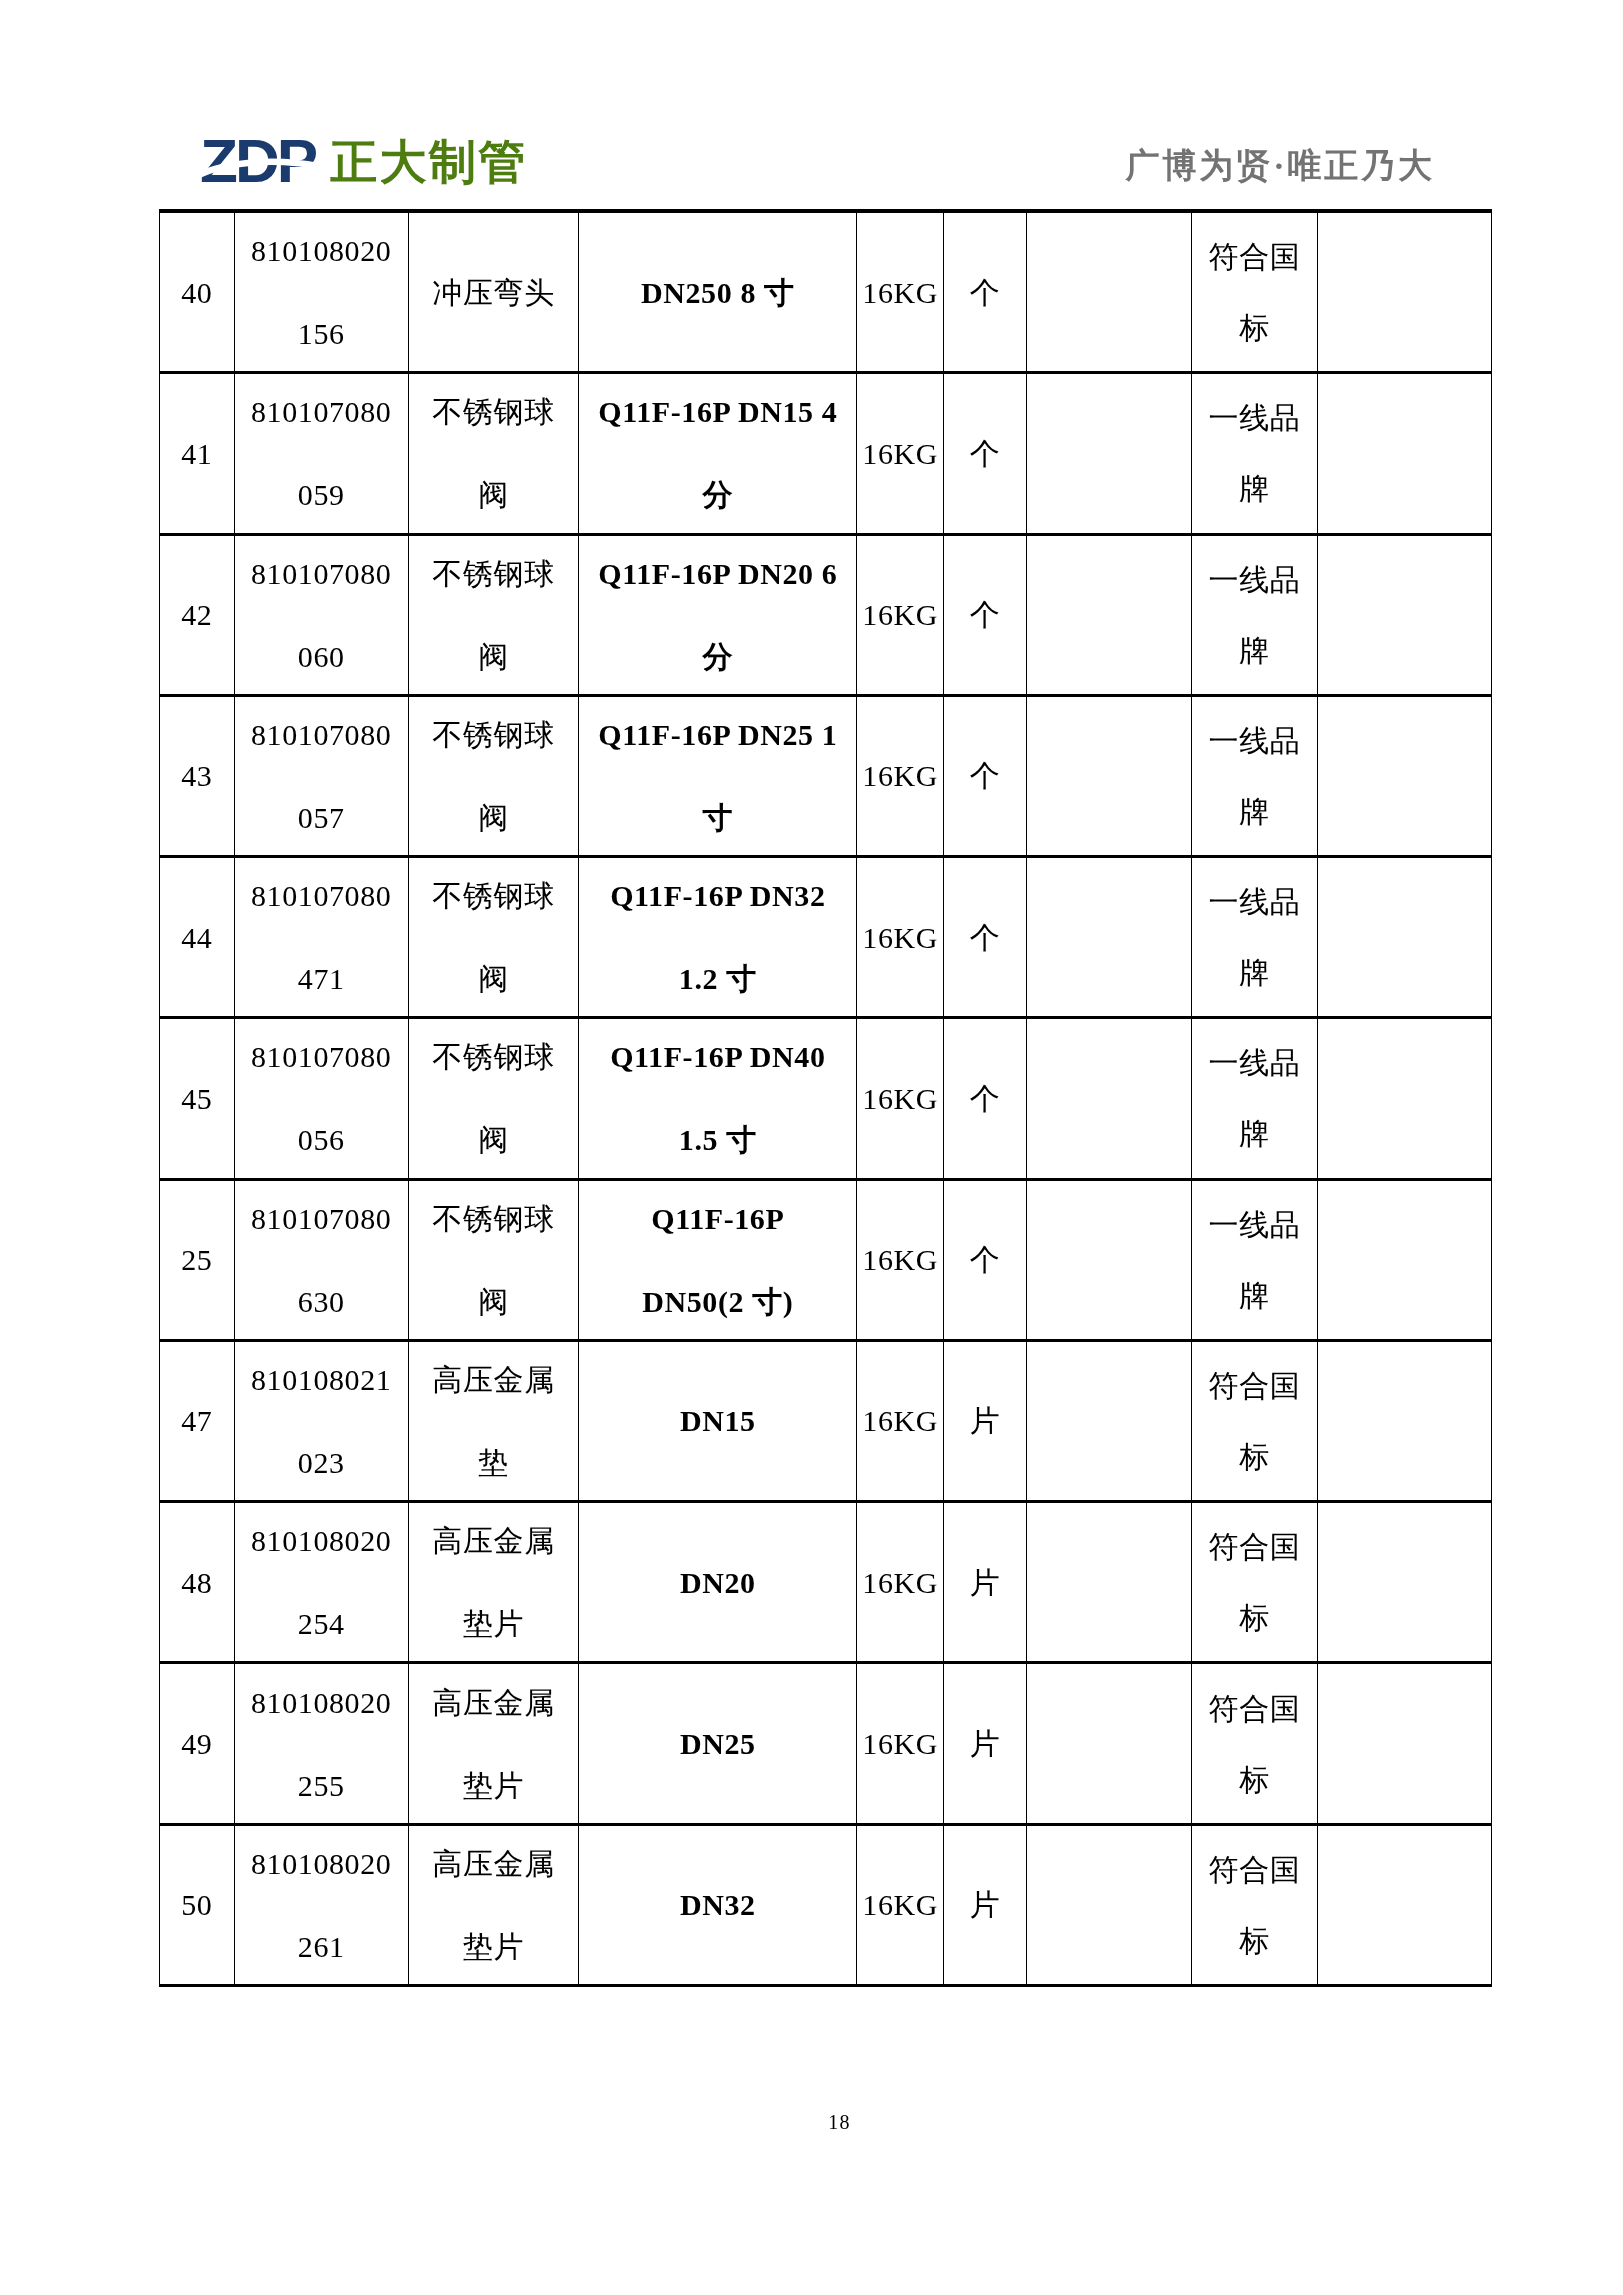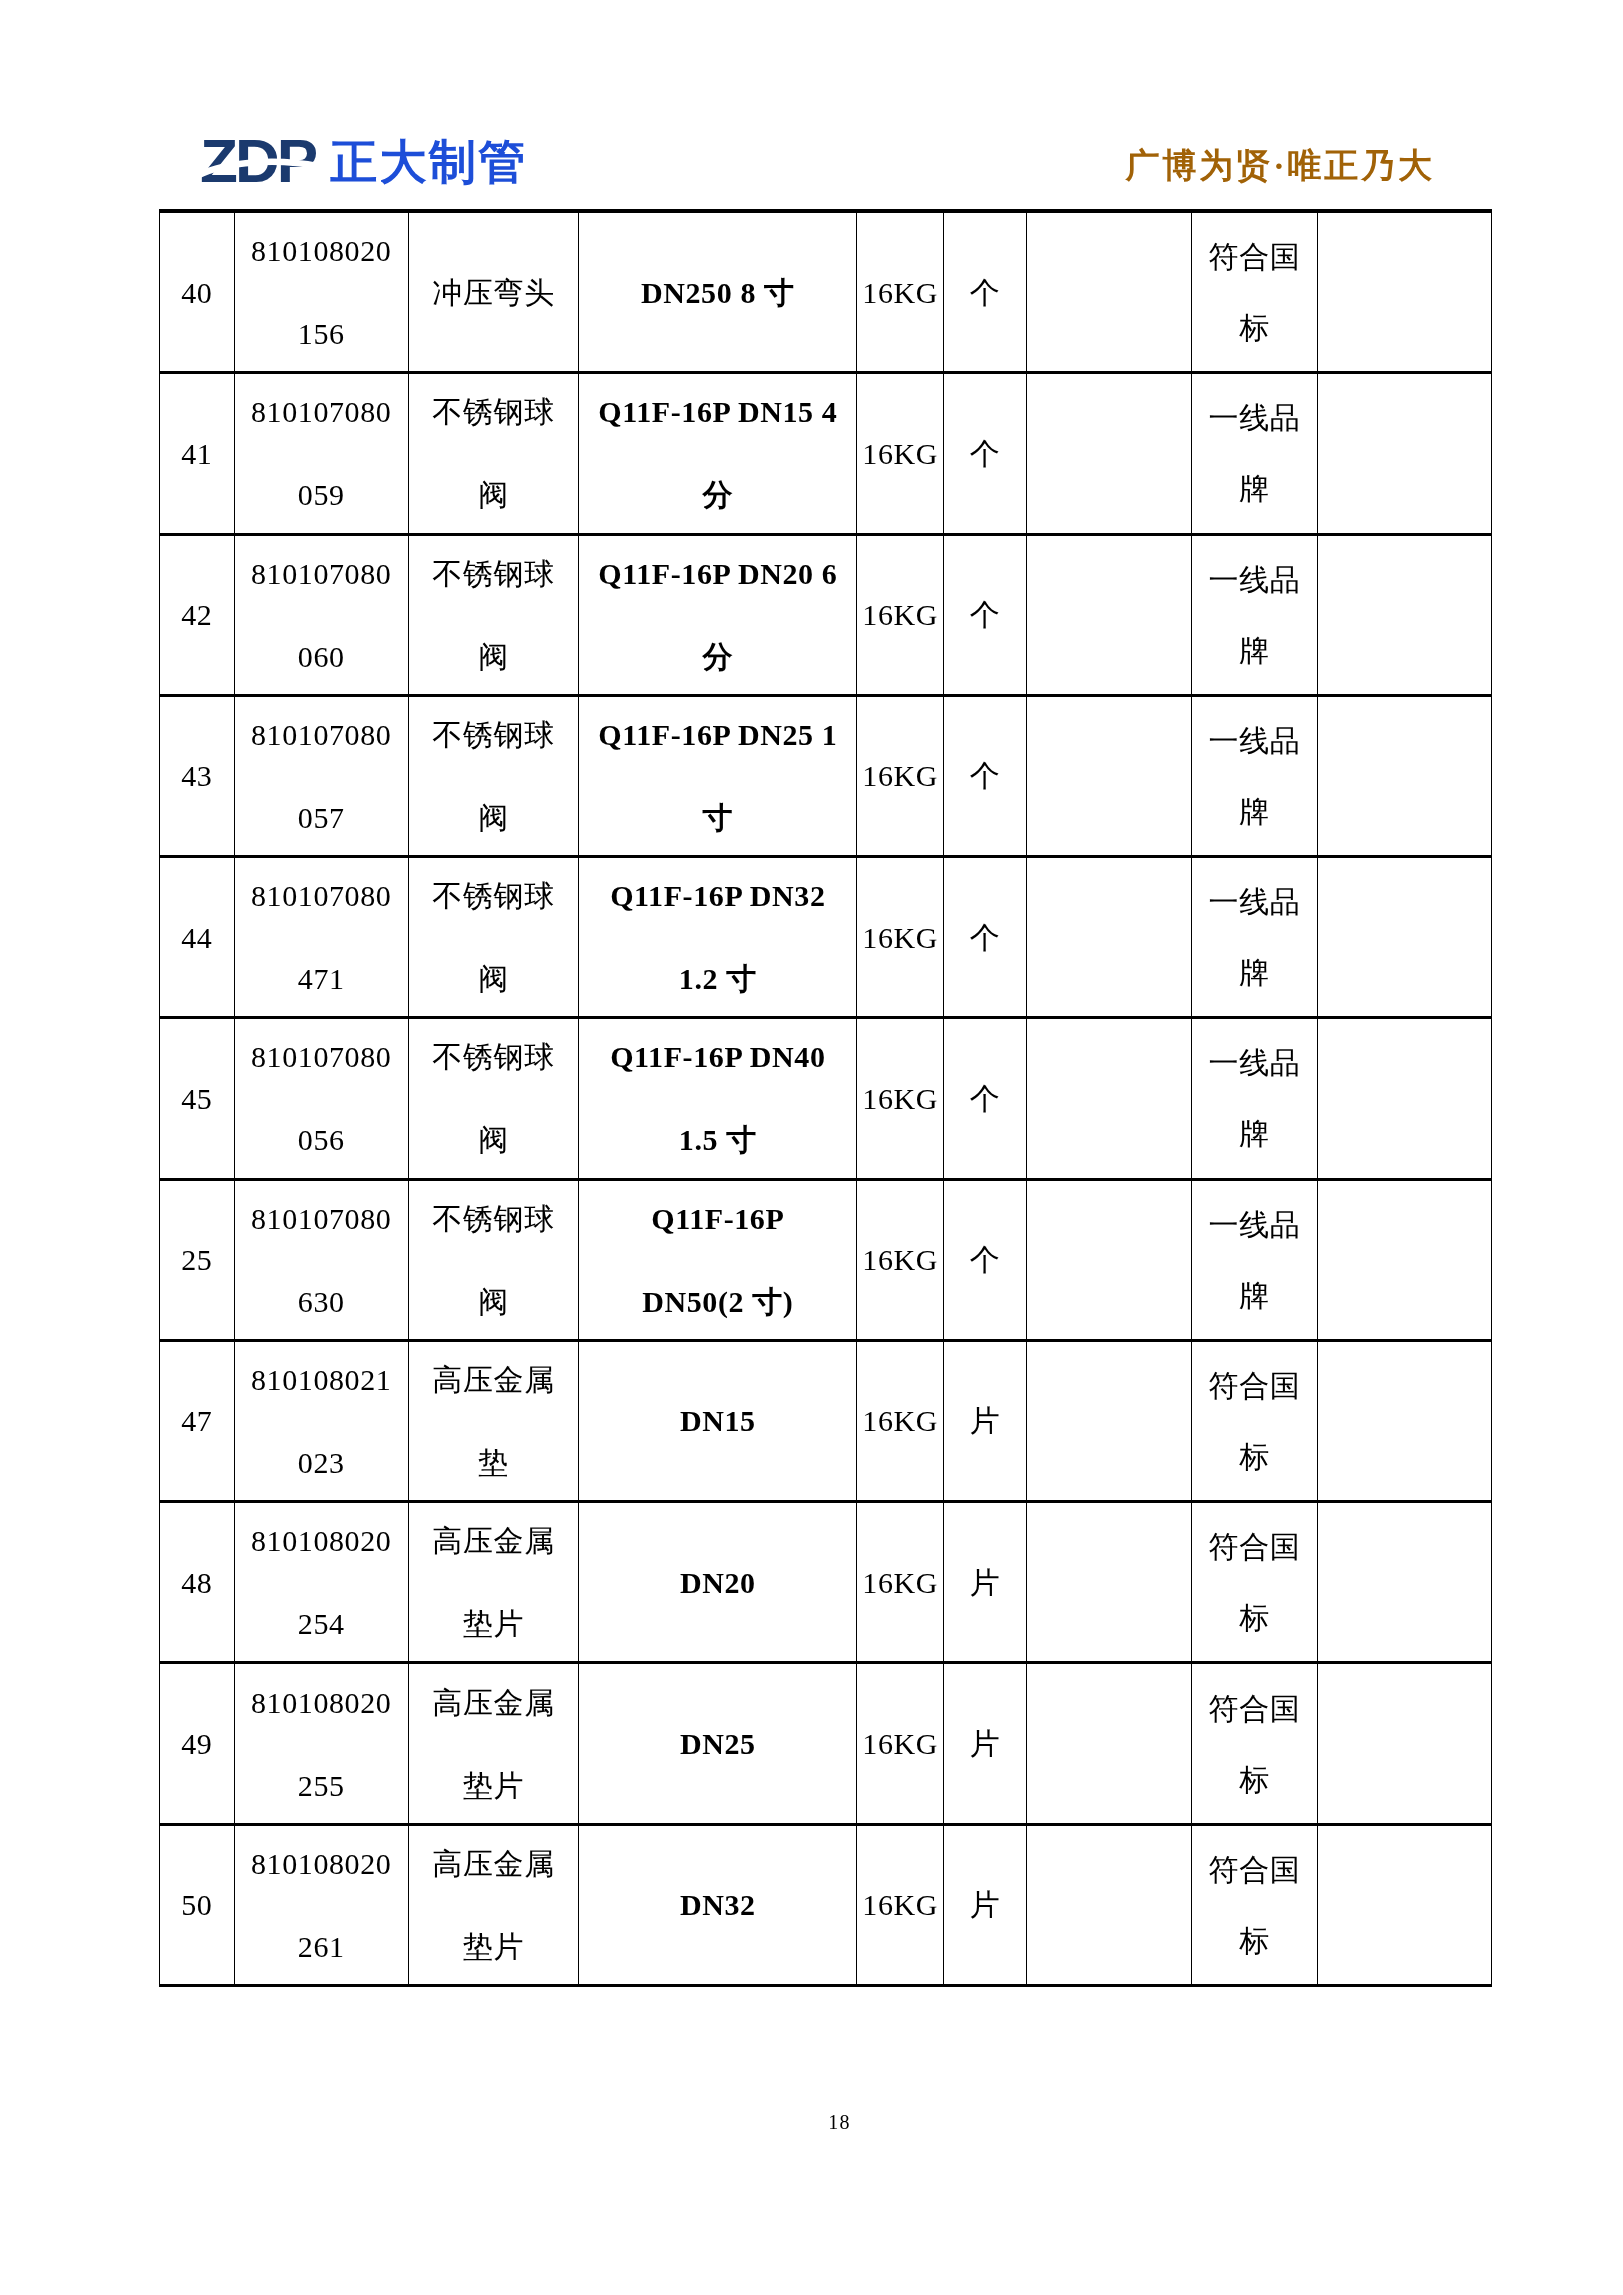--- a/index.html
+++ b/index.html
@@ -9,25 +9,25 @@
   }
   
   .logo{position:absolute;left:200px;top:130px;display:flex;align-items:center;gap:15px;}
   .logo-zdp{
     position:relative;font-family:"Liberation Sans",sans-serif;font-weight:900;
     font-size:62px;line-height:1;color:#1b3a6e;letter-spacing:-2.9px;
   }
   .logo-swoosh{position:absolute;left:-3.5px;top:26px;pointer-events:none;}
   .logo-cn{
     font-family:"Liberation Sans",sans-serif;font-weight:700;
-    font-size:47px;line-height:1;color:#1d4ed8;letter-spacing:2.3px;
+    font-size:47px;line-height:1;color:#4d7c0f;letter-spacing:2.3px;
   }
   .slogan{
     position:absolute;top:147px;right:188px;
-    font-size:34px;font-weight:700;color:#a16207;letter-spacing:2.9px;line-height:1.1;
+    font-size:34px;font-weight:700;color:#737373;letter-spacing:2.9px;line-height:1.1;
   }
   
   .doc-table{
     position:absolute;left:159px;top:209px;width:1333px;height:1778px;
     box-sizing:border-box;display:flex;flex-direction:column;
     border-top:4.1px solid #000;border-bottom:3.5px solid #000;
     border-left:1.8px solid #000;border-right:1.8px solid #000;
   }
   .t-row{flex:1 1 0;display:flex;min-height:0;}
   .t-row:not(:last-child){border-bottom:3.5px solid #000;}

